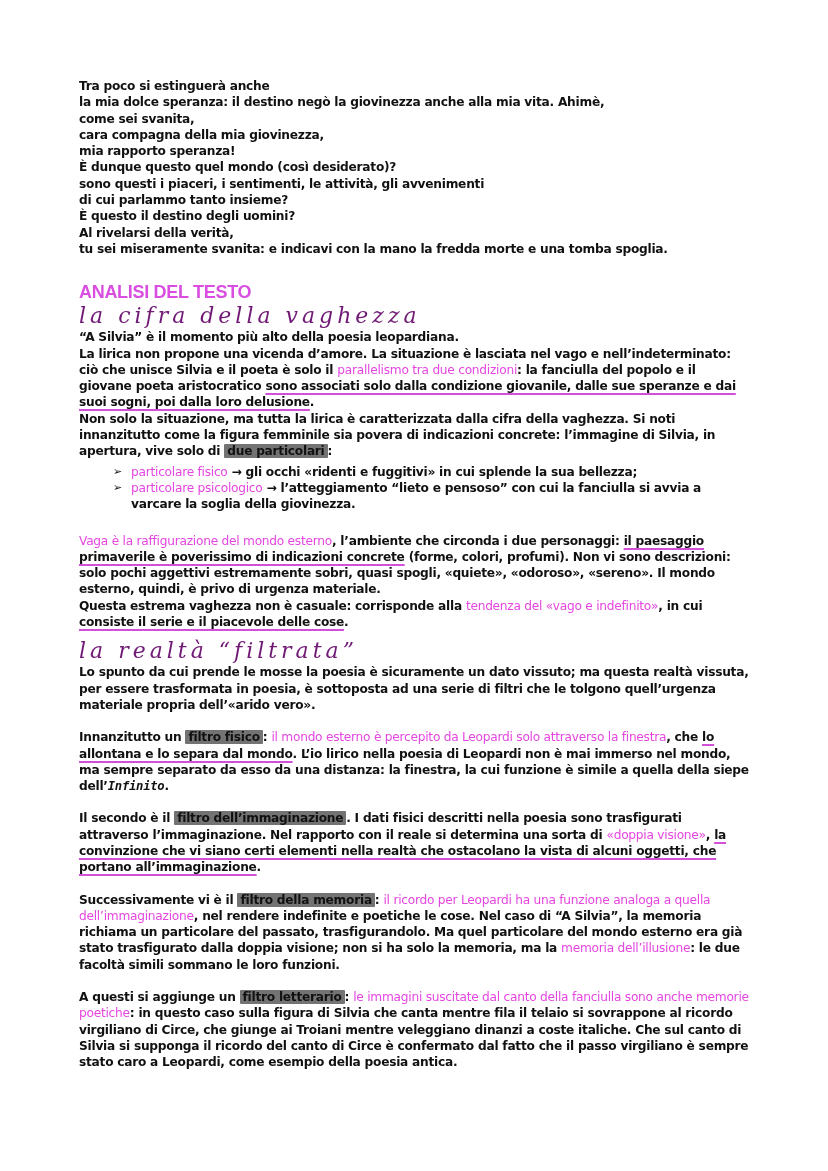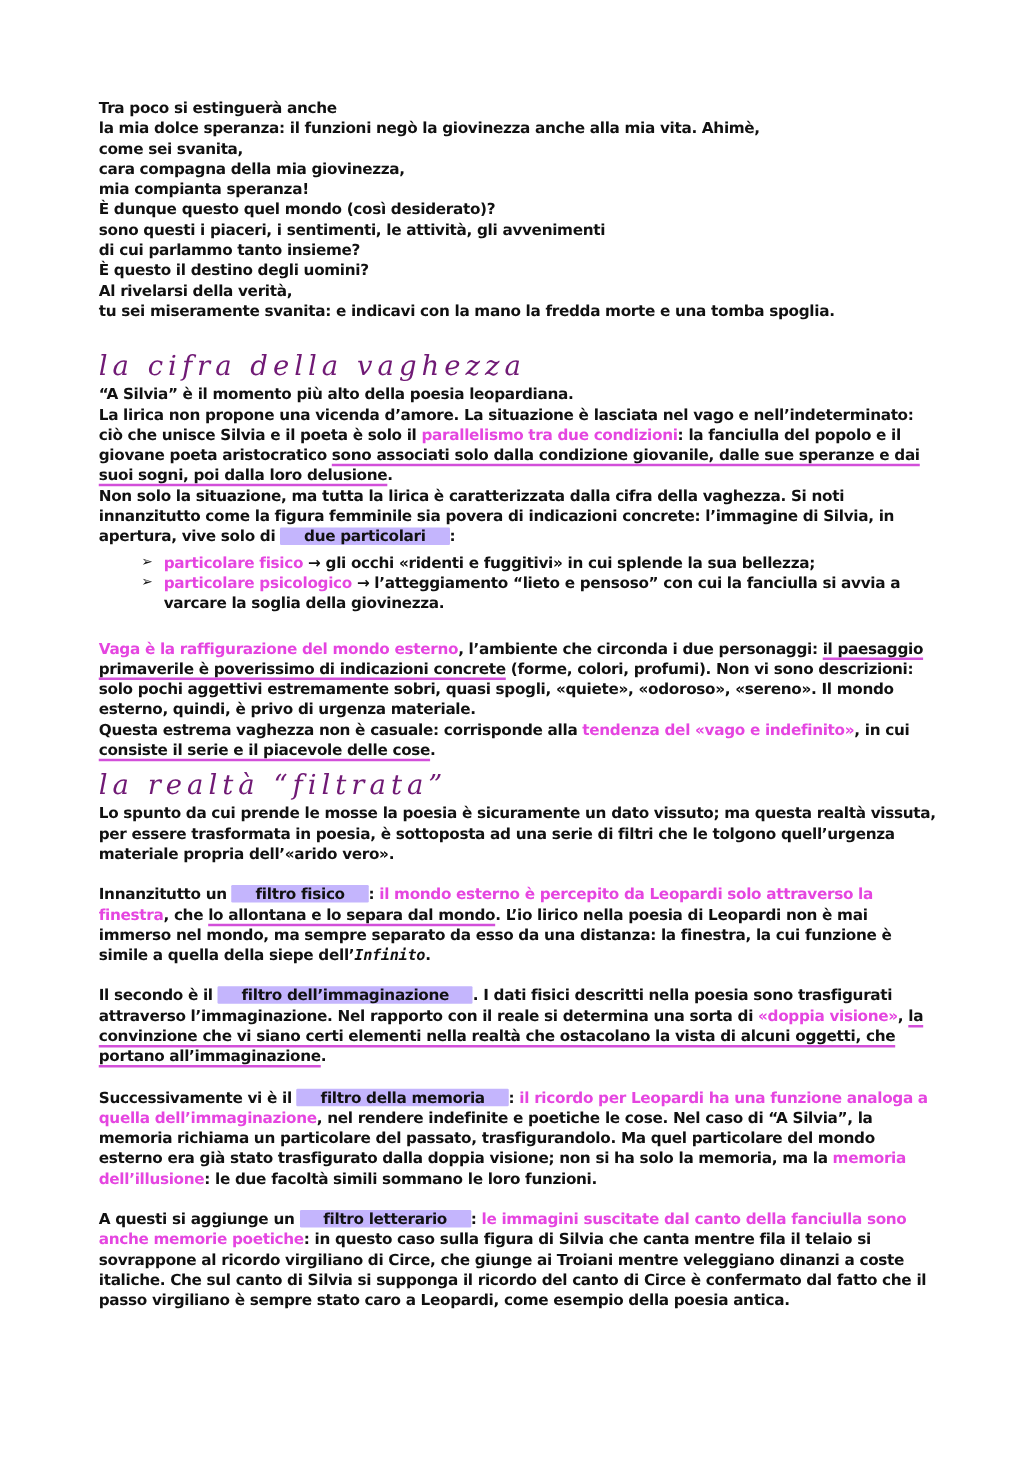--- a/index.html
+++ b/index.html
@@ -1,53 +1,54 @@
 <!DOCTYPE html>
 <html><head>
 <meta charset="utf-8">
 <style>
   html, body { margin: 0; padding: 0; background: #ffffff; }
   body { width: 828px; height: 1171px; position: relative; overflow: hidden;
          font-family: "DejaVu Sans", sans-serif; color: #111; }
   .page { position: absolute; left: 79px; top: 78px; width: 670px; }
   .t { font-size: 12.2px; line-height: 16.3px; font-weight: bold; letter-spacing: -0.25px; white-space: nowrap; }
   .wrap { white-space: normal; }
-  .pink { color: #e545e0; font-weight: bold; }
-  .hl { background: #c4b5fd; color: #111; padding: 0 19px; border-radius: 1px; }
+  .pink { color: #e545e0; font-weight: normal; }
+  .hl { background: #737373; color: #111; padding: 0 3px; border-radius: 1px; }
   .ul { text-decoration: underline; text-decoration-color: #d24fd9; text-decoration-thickness: 2px; text-underline-offset: 3px; }
   .h1 { font-family: "Liberation Sans", sans-serif; font-weight: bold; font-size: 18px; color: #d94ee0; letter-spacing: -0.3px; margin: 0; line-height: 22px; }
   .script { font-family: "DejaVu Serif", serif; font-style: italic; font-size: 22px; color: #701a75; letter-spacing: 4px; font-weight: normal; line-height: 26px; }
   .gap { height: 16px; }
   .gap2 { height: 8px; }
   ul.bul { list-style: none; margin: 4px; padding: 0 0 0 30px; }
   ul.bul li { position: relative; padding-left: 18px; }
   ul.bul li::before { content: "\27A2"; position: absolute; left: 0; top: 0; font-size: 11px; color: #111; }
   em.inf { font-style: italic; font-family: "DejaVu Sans Mono", monospace; }
 </style>
 </head>
 <body>
 
 <div class="page">
 
   <div>
     <div class="t">Tra poco si estinguerà anche</div>
-    <div class="t">la mia dolce speranza: il funzioni negò la giovinezza anche alla mia vita. Ahimè,</div>
+    <div class="t">la mia dolce speranza: il destino negò la giovinezza anche alla mia vita. Ahimè,</div>
     <div class="t">come sei svanita,</div>
     <div class="t">cara compagna della mia giovinezza,</div>
-    <div class="t">mia compianta speranza!</div>
+    <div class="t">mia rapporto speranza!</div>
     <div class="t">È dunque questo quel mondo (così desiderato)?</div>
     <div class="t">sono questi i piaceri, i sentimenti, le attività, gli avvenimenti</div>
     <div class="t">di cui parlammo tanto insieme?</div>
     <div class="t">È questo il destino degli uomini?</div>
     <div class="t">Al rivelarsi della verità,</div>
     <div class="t">tu sei miseramente svanita: e indicavi con la mano la fredda morte e una tomba spoglia.</div>
   </div>
 
   <div style="height:24px"></div>
 
+  <h1 class="h1">ANALISI DEL TESTO</h1>
   <div class="script">la cifra della vaghezza</div>
 
   <div class="t wrap">“A Silvia” è il momento più alto della poesia leopardiana.</div>
   <div class="t wrap">
     <span>La lirica non propone una vicenda d’amore. La situazione è lasciata nel vago e nell’indeterminato: ciò che unisce Silvia e il poeta è solo il </span><span class="pink">parallelismo tra due condizioni</span><span>: la fanciulla del popolo e il giovane poeta aristocratico </span><span class="ul">sono associati solo dalla condizione giovanile, dalle sue speranze e dai suoi sogni, poi dalla loro delusione</span><span>.</span>
   </div>
   <div class="t wrap">
     <span>Non solo la situazione, ma tutta la lirica è caratterizzata dalla cifra della vaghezza. Si noti innanzitutto come la figura femminile sia povera di indicazioni concrete: l’immagine di Silvia, in apertura, vive solo di </span><span class="hl">due particolari</span><span>:</span>
   </div>
   <ul class="bul t wrap">

